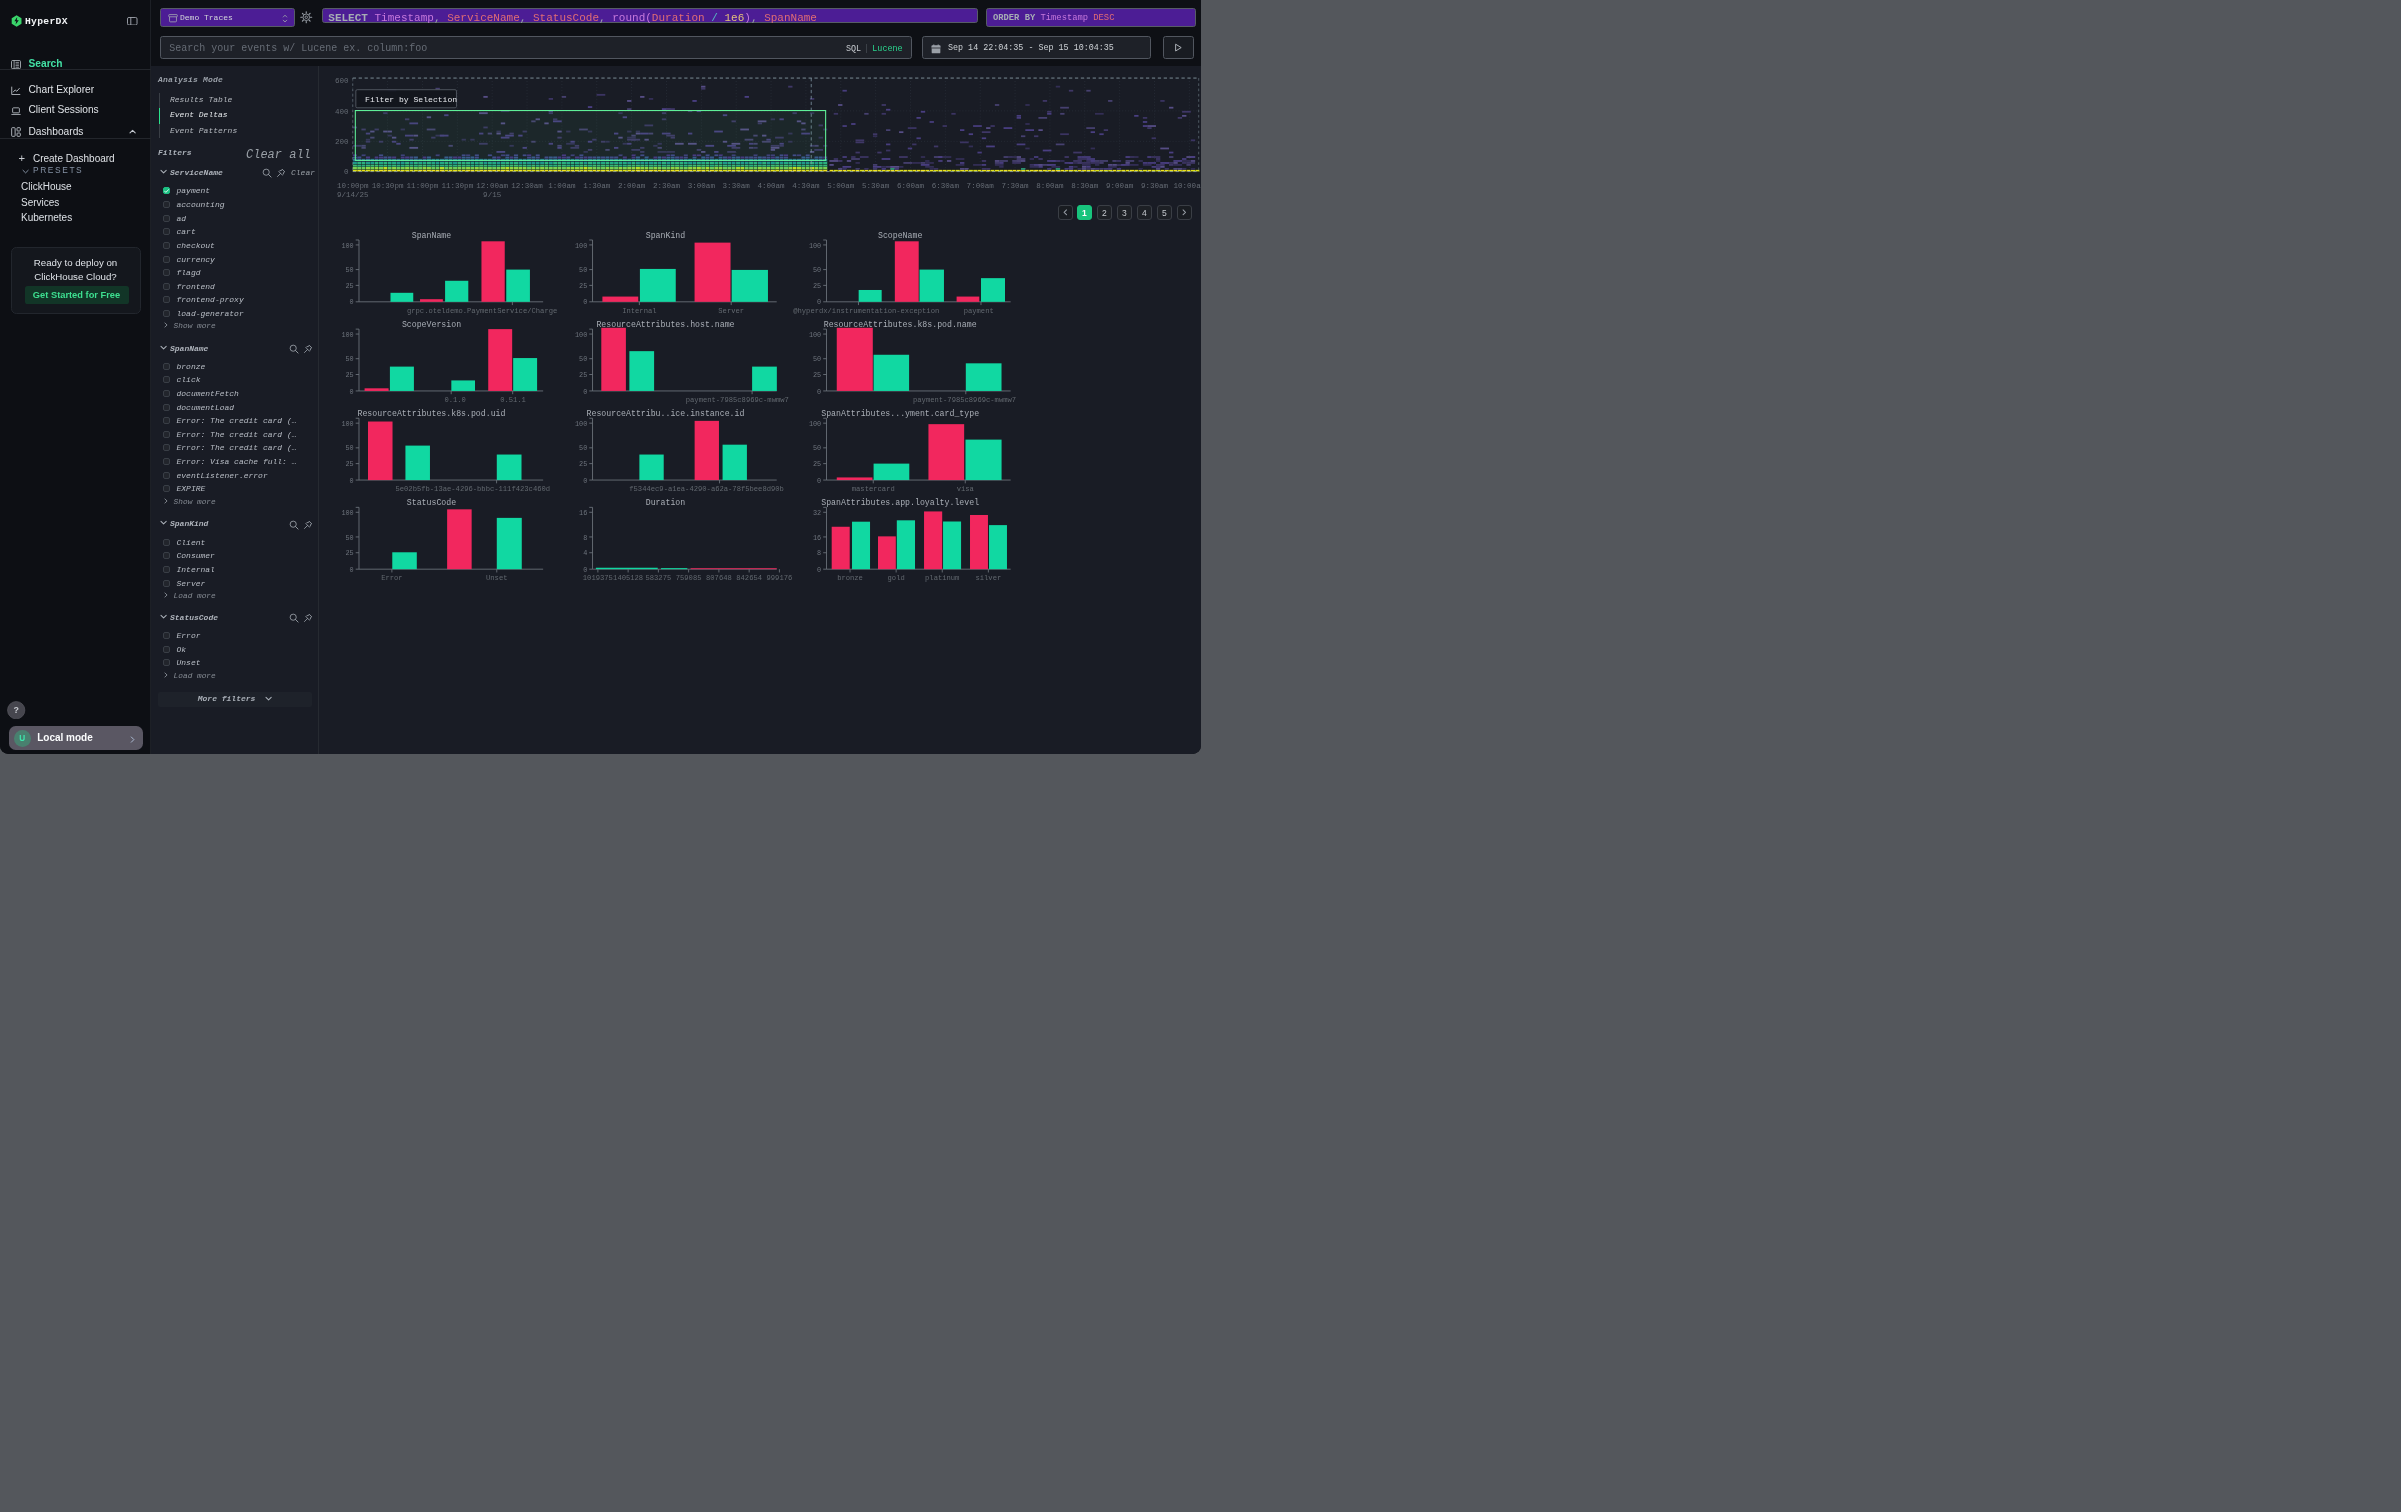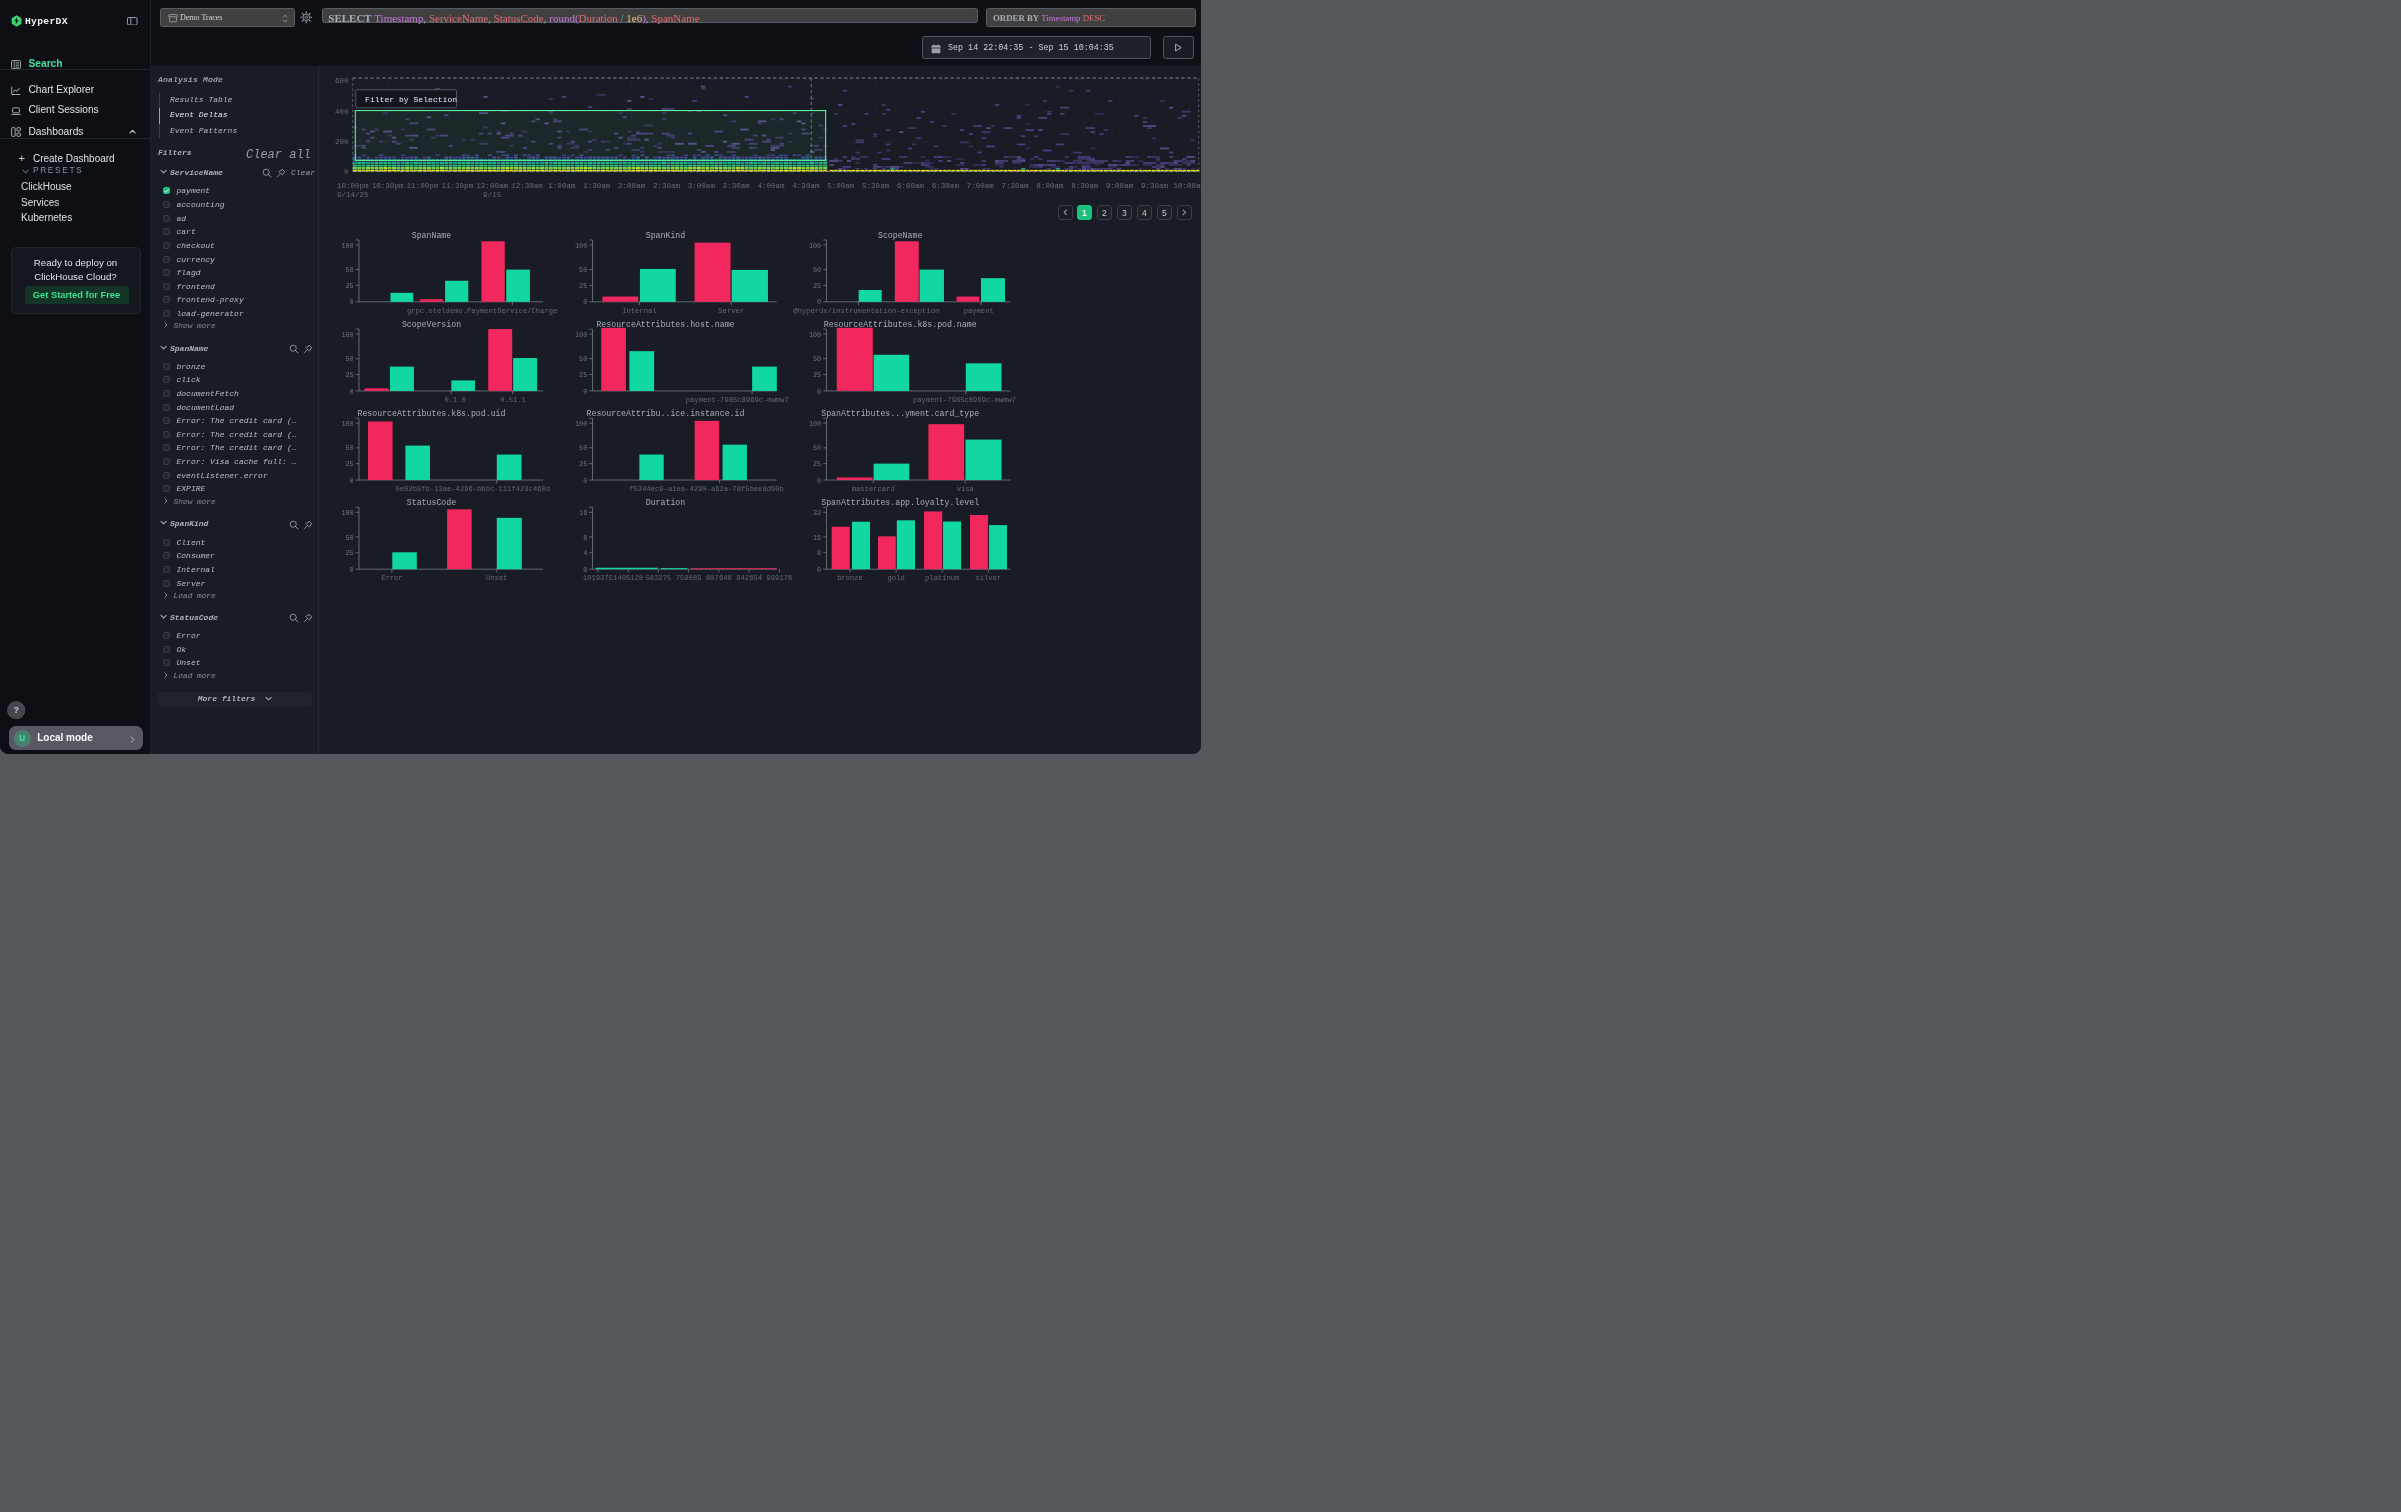--- a/index.html
+++ b/index.html
@@ -23,21 +23,21 @@
 .getstarted { position:absolute; left:13px; top:38px; width:104px; height:18.4px; background:#123527; border-radius:2.6px;
   color:#3ddf90; font-family:"Liberation Sans", sans-serif; font-weight:bold; font-size:9.3px; display:flex; align-items:center; justify-content:center; }
 .help { position:absolute; left:7.2px; top:701px; }
 .localmode { position:absolute; left:9.2px; top:726px; width:134px; height:24px; background:#5a5763; border-radius:6.6px; }
 .localmode .av { position:absolute; left:4.6px; top:3.6px; width:17px; height:17px; border-radius:50%; background:#49806f;
   display:flex; align-items:center; justify-content:center; font-family:"Liberation Sans", sans-serif; font-weight:bold; font-size:8.2px; color:#3ee6ad; }
 .localmode .lt { position:absolute; left:28px; top:6px; font-family:"Liberation Sans", sans-serif; font-weight:bold; font-size:10px; color:#fbfcfd; }
 .localmode .ch { position:absolute; right:6.6px; top:8px; }
 
 
-.selbox { position:absolute; background:#404040; border:0.7px solid #575c66; border-radius:2.6px;font-family:Liberation Serif, serif; }
+.selbox { position:absolute; background:#4c1d95; border:0.7px solid #575c66; border-radius:2.6px; }
 #dsel { left:9px; top:8.2px; width:135px; height:19px; }
 #dsel .dt { position:absolute; left:19px; top:4.3px; font-size:8px; color:#d3d6da; }
 #dsel .bi { position:absolute; left:7.2px; top:4.6px; }
 #dsel .ud { position:absolute; right:6px; top:4.6px; }
 .gear { position:absolute; left:149px; top:11.2px; }
 #sqlbox { left:171px; top:8.2px; width:656px; height:15px; font-size:11px; }
 #sqlbox .c { position:absolute; left:5.3px; top:3.3px; white-space:pre; }
 #obox { left:835px; top:8.2px; width:210px; height:19px; font-size:8.8px; }
 #obox .c { position:absolute; left:6px; top:4px; white-space:pre; }
 .kw { color:#a6adb4; font-weight:bold; } .pur { color:#c678dd; } .sal { color:#e06c75; }
@@ -107,20 +107,26 @@
             <line x1="14.03" y1="14.03" x2="15.37" y2="15.37"></line>
 <line x1="3.63" y1="15.37" x2="4.97" y2="14.03"></line>
             <line x1="14.03" y1="4.97" x2="15.37" y2="3.63"></line>
 </g>
         </svg></div>
   <div class="selbox" id="sqlbox">
         <span class="c"><span class="kw">SELECT</span> <span class="pur">Timestamp</span><span class="gr">,</span> <span class="sal">ServiceName</span><span class="gr">,</span> <span class="sal">StatusCode</span><span class="gr">,</span> <span class="pur">round(</span><span class="sal">Duration</span> <span class="cy">/</span> <span class="yel">1e6</span><span class="pur">)</span><span class="gr">,</span> <span class="sal">SpanName</span></span>
       </div>
   <div class="selbox" id="obox">
         <span class="c"><span class="kw">ORDER BY</span> <span class="pur">Timestamp</span> <span class="sal">DESC</span></span>
+      </div>
+  <div id="searchbox" class="abs">
+        <span class="ph">Search your events w/ Lucene ex. column:foo</span>
+        <span class="sql">SQL</span>
+        <span class="sep">|</span>
+        <span class="luc">Lucene</span>
       </div>
   <div id="datebox" class="abs">
         <span class="ci"><svg width="10" height="10" viewBox="0 0 15 15">
             <rect x="1" y="2.2" width="13" height="11.8" rx="1.4" fill="#9aa0a7"></rect>
             <rect x="1" y="2.2" width="13" height="3.1" fill="#9aa0a7"></rect>
             <line x1="4.2" y1="0.6" x2="4.2" y2="3.4" stroke="#9aa0a7" stroke-width="1.6"></line>
             <line x1="10.8" y1="0.6" x2="10.8" y2="3.4" stroke="#9aa0a7" stroke-width="1.6"></line>
             <line x1="1" y1="6" x2="14" y2="6" stroke="#14161c" stroke-width="1.1"></line>
           </svg></span>
         <span class="dtxt">Sep 14 22:04:35 - Sep 15 10:04:35</span>

